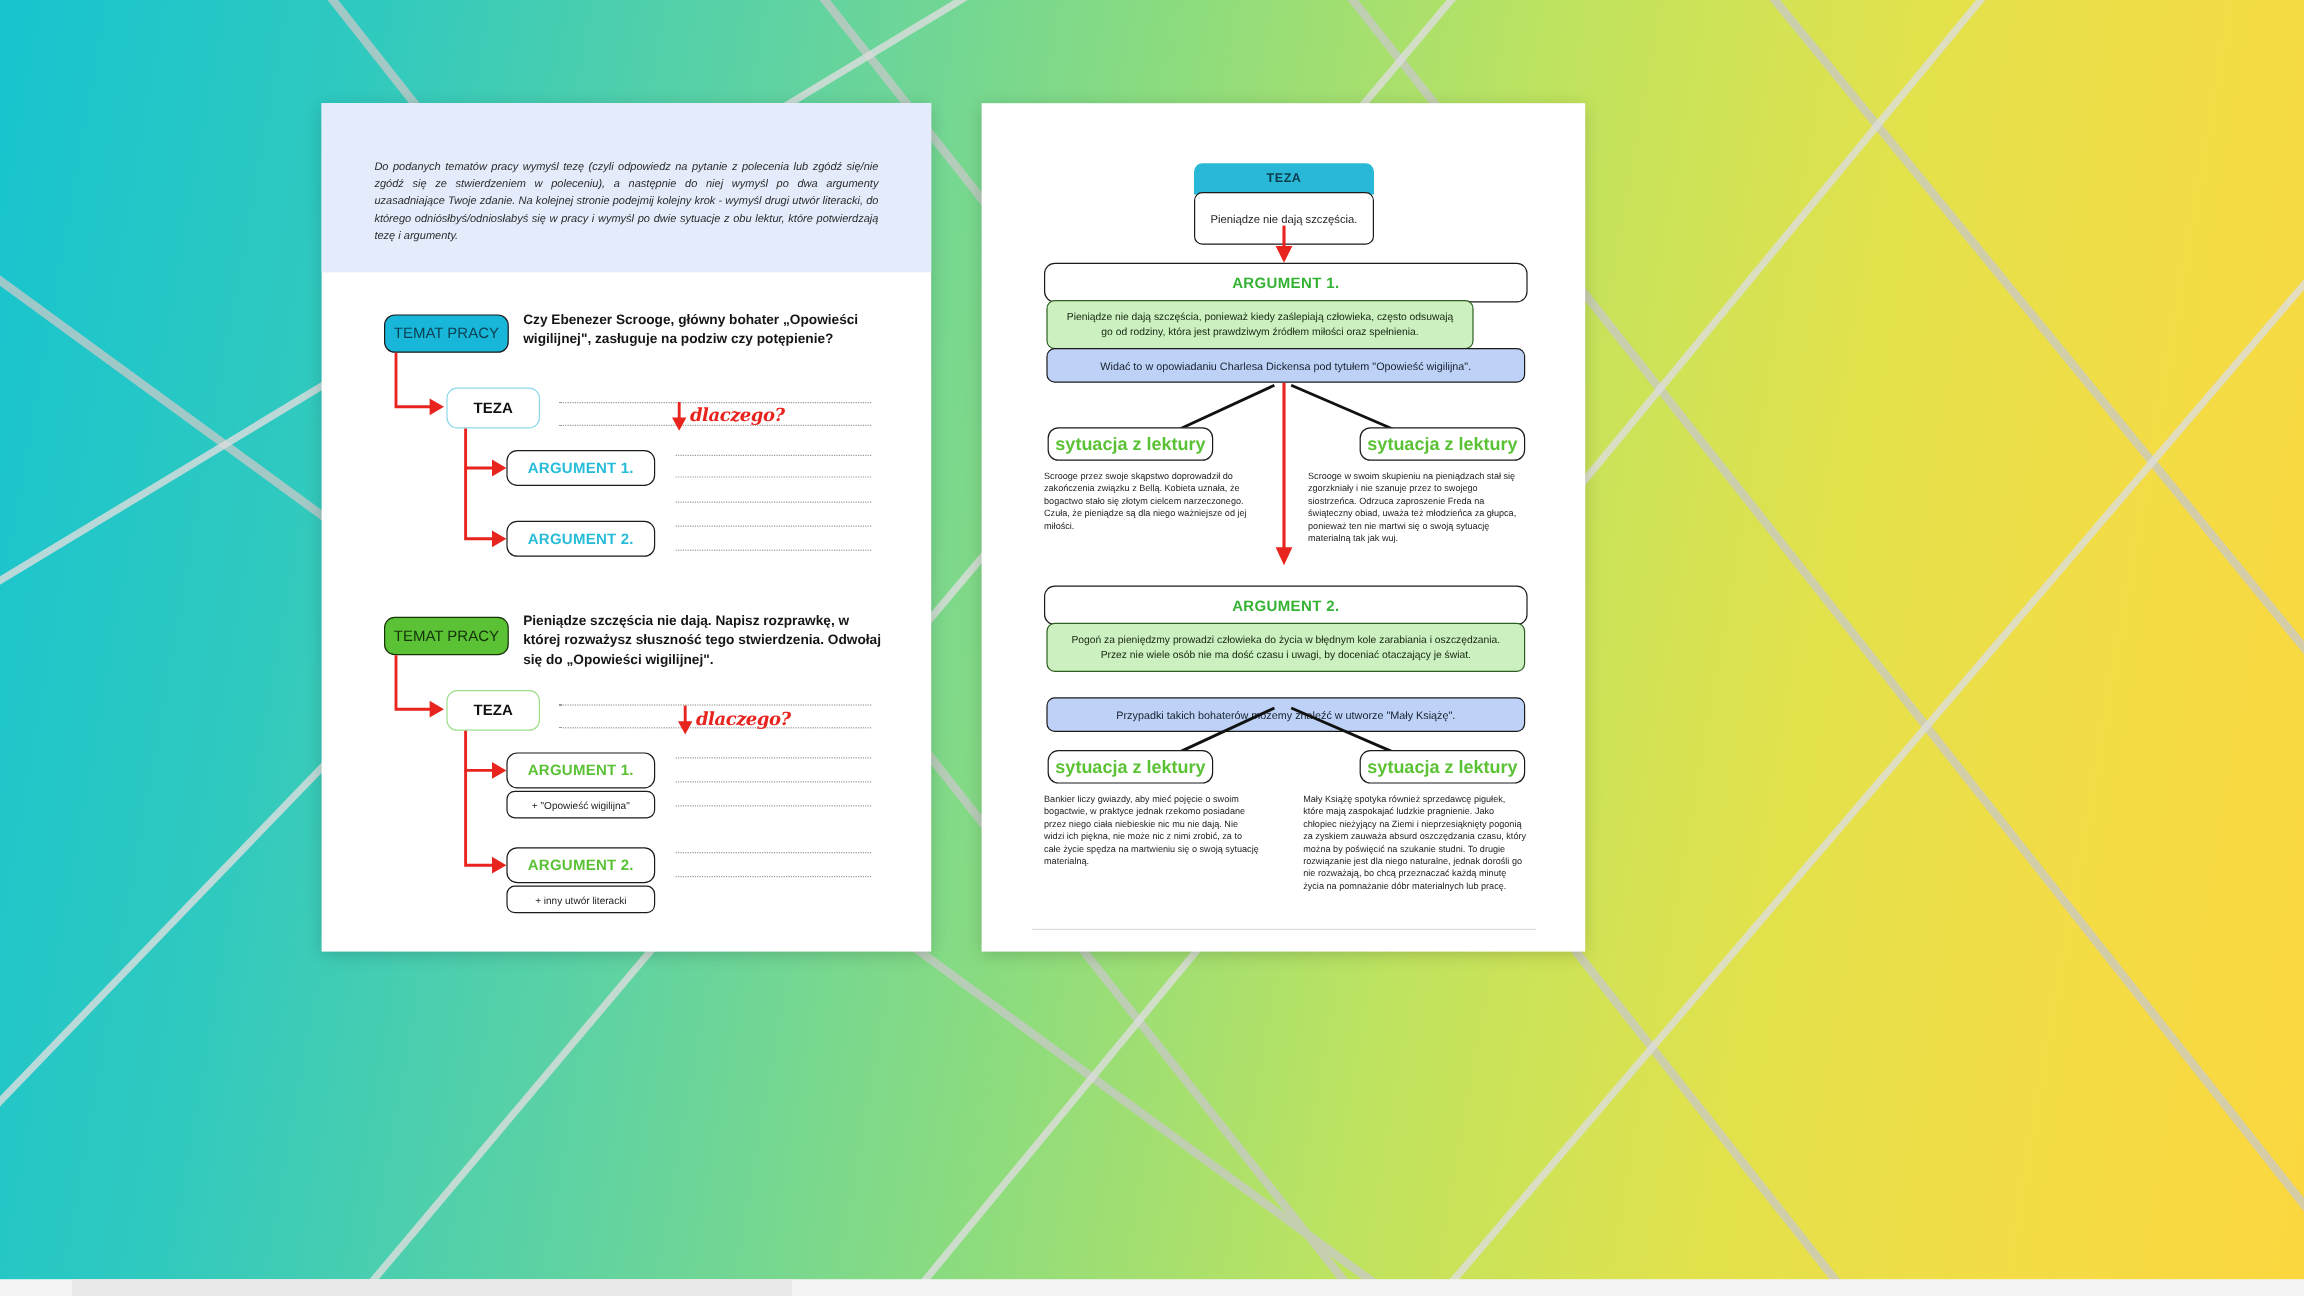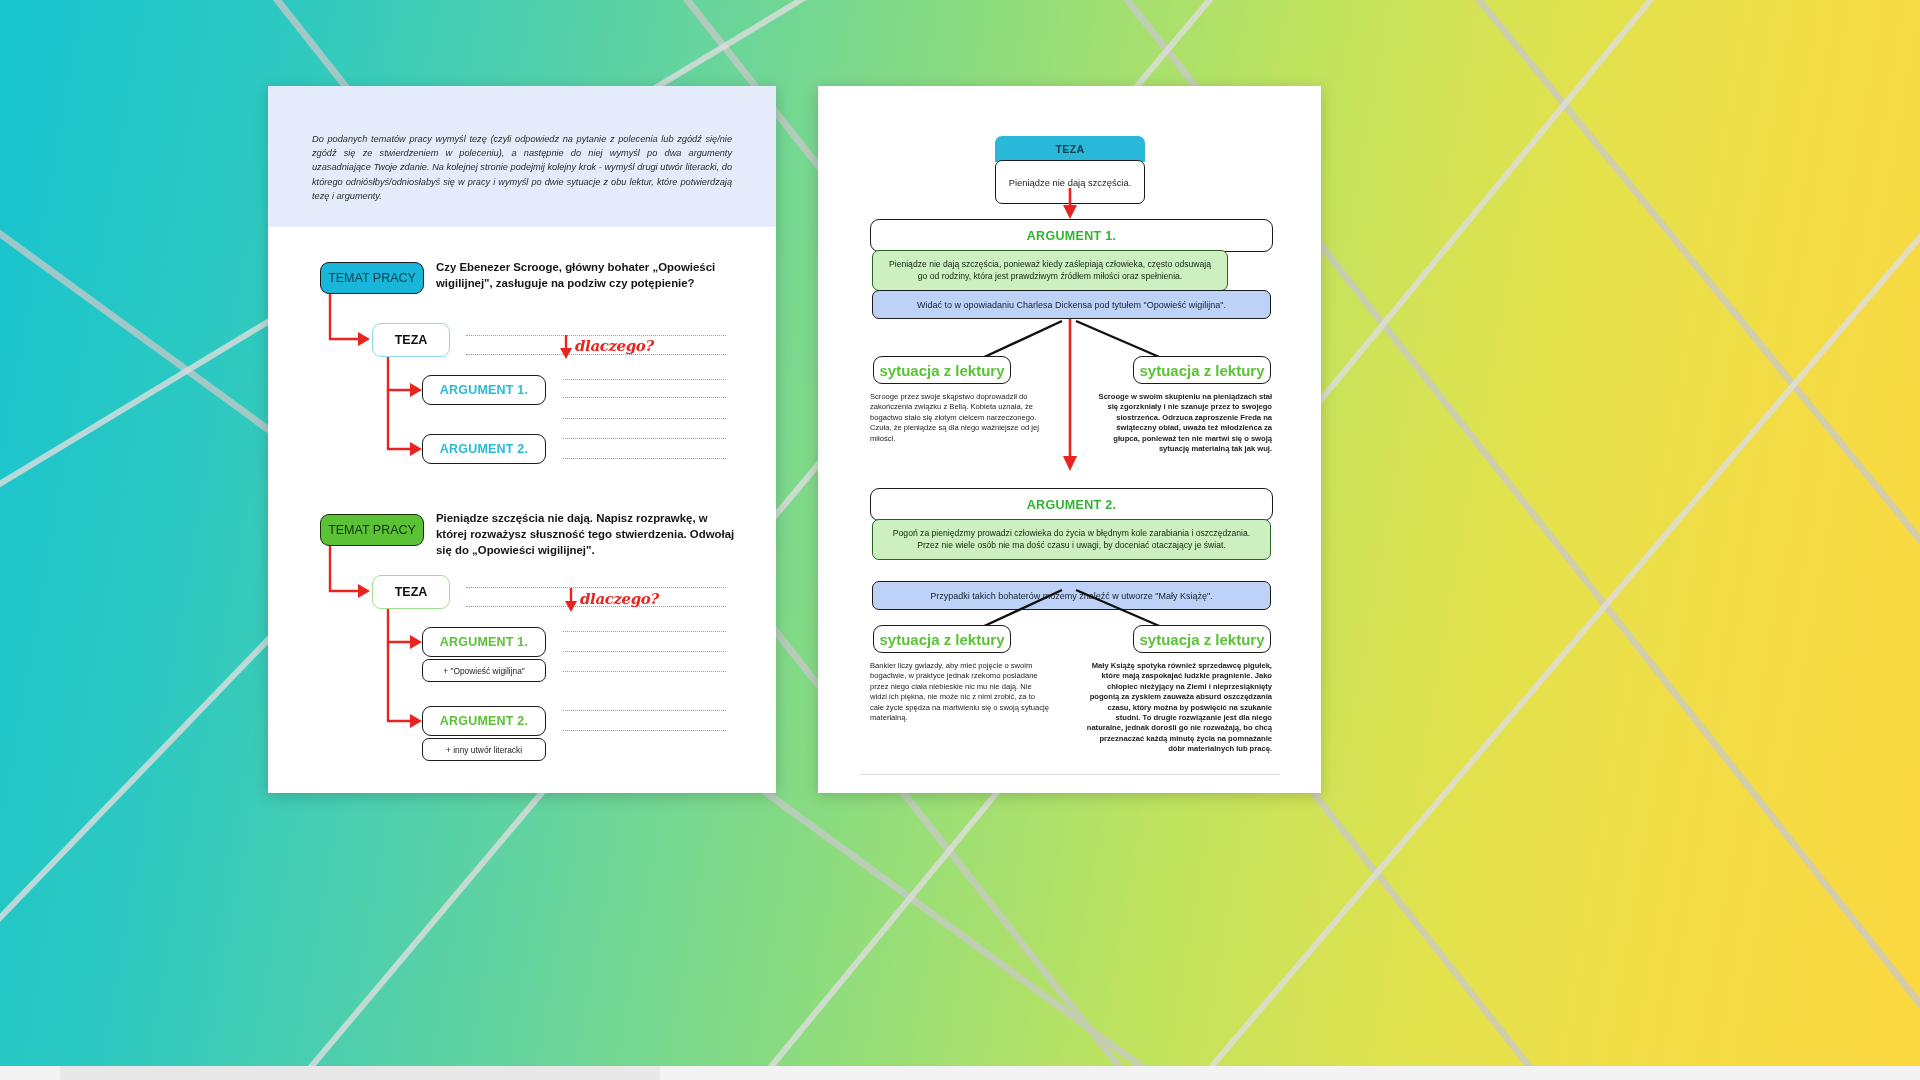--- a/index.html
+++ b/index.html
@@ -165,21 +165,21 @@
     border:1.8px solid #1b1b1b;
     border-radius:9px;
     display:flex; align-items:center; justify-content:center;
     color:#5bc236; font-weight:bold; font-size:15px;
   }
   .sit-text {
     position:absolute;
     font-size:7.6px; line-height:10.4px; color:#1c1c1c;
   }
   .sit-text.left { text-align:left; }
-  .sit-text.right { text-align:right;font-weight:bold; }
+  .sit-text.right { text-align:left; }
   .hr-bottom { position:absolute; border-top:1px solid #dcdcdc; }
   svg.arrow { position:absolute; overflow:visible; }
 </style>
 </head>
 <body>
 
 <div id="stage">
 
   <svg id="streaks" viewBox="0 0 1920 1080" preserveAspectRatio="none">
     <g stroke="#c9c9c9" stroke-width="7" fill="none" opacity=".75">

